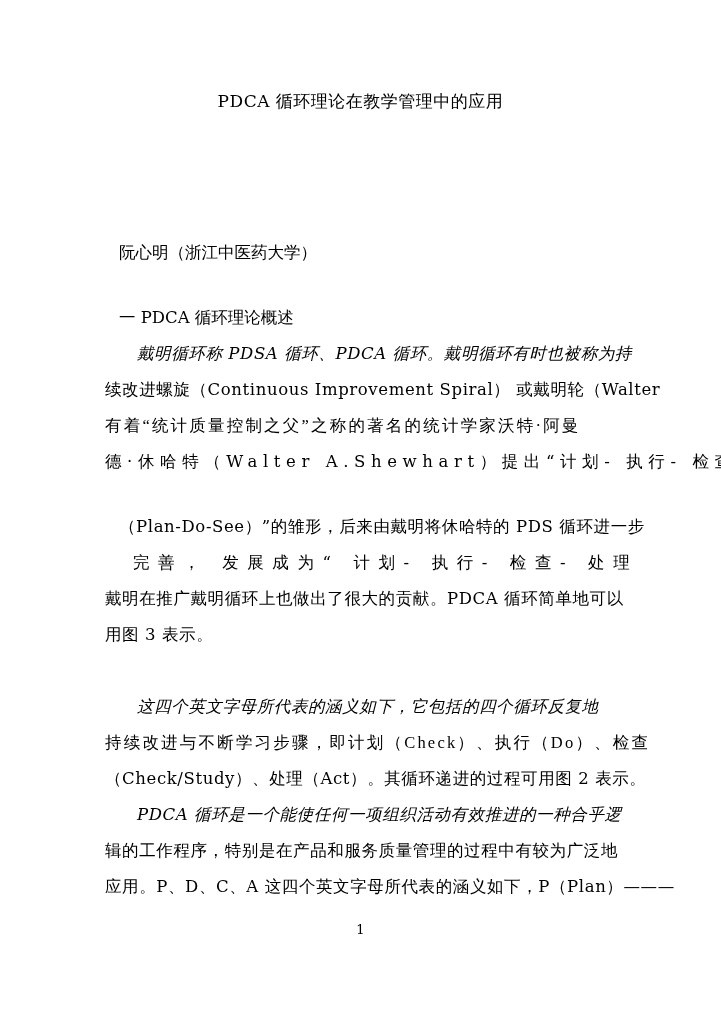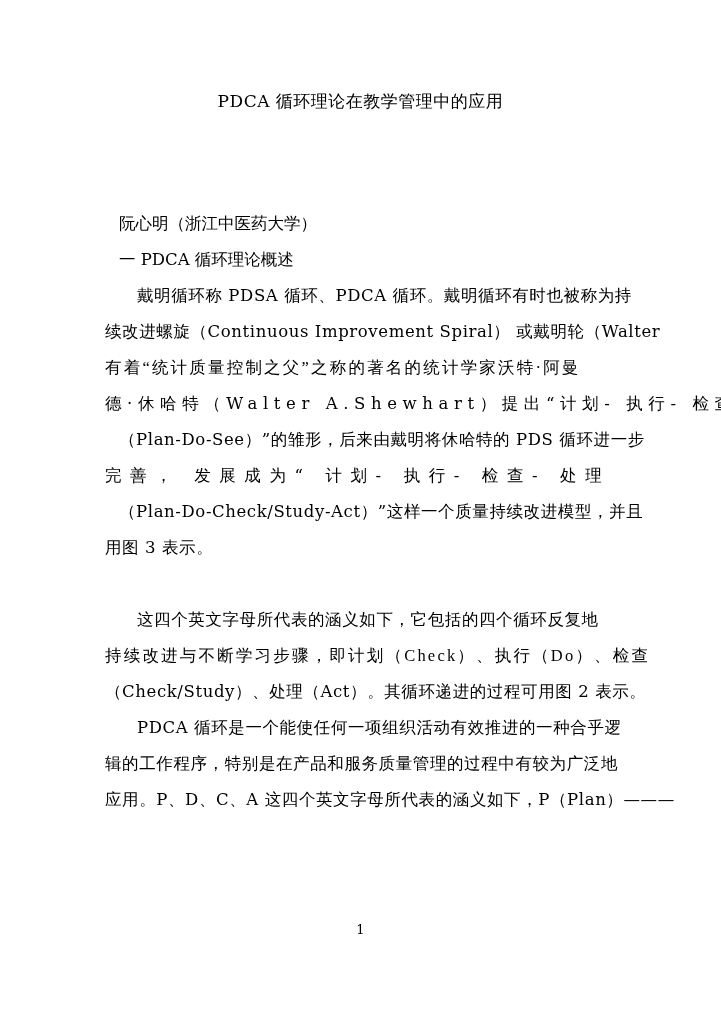--- a/index.html
+++ b/index.html
@@ -41,29 +41,31 @@
     line-height: 36px;
     font-size: 16.5px;
     white-space: nowrap;
     font-family: "DejaVu Serif", "Liberation Serif", serif;
   }
   .line.blank {
     height: 36px;
   }
   .indent1 {
     padding-left: 32px;
+    font-style: italic;
   }
   .indent-half {
     padding-left: 14px;
+    margin-top: 29px;
   }
   
   .track-s  { letter-spacing: 0.6px; }
   .track-m  { letter-spacing: 2.2px; font-family: Liberation Serif, serif; }
   .track-l  { letter-spacing: 5.6px; }
-  .track-xl { letter-spacing: 8.6px; }
+  .track-xl { letter-spacing: 8.6px; margin-left: 28px; }
   .page-number {
     position: absolute;
     left: 0;
     top: 921px;
     width: 721px;
     text-align: center;
     font-size: 13px;
     line-height: 18px;
     font-family: "DejaVu Serif", "Liberation Serif", serif;
   }
@@ -80,21 +82,21 @@
     <div class="line indent-half">阮心明（浙江中医药大学）</div>
 
     <div class="line indent-half">一 PDCA 循环理论概述</div>
 
     <div class="line indent1 track-s">戴明循环称 PDSA 循环、PDCA 循环。戴明循环有时也被称为持</div>
     <div class="line track-s">续改进螺旋（Continuous Improvement Spiral） 或戴明轮（Walter</div>
     <div class="line track-m">有着“统计质量控制之父”之称的著名的统计学家沃特·阿曼</div>
     <div class="line track-l">德·休哈特（Walter A.Shewhart）提出“计划- 执行- 检查</div>
     <div class="line indent-half track-s">（Plan-Do-See）”的雏形，后来由戴明将休哈特的 PDS 循环进一步</div>
     <div class="line track-xl">完善， 发展成为“ 计划- 执行- 检查- 处理</div>
-    <div class="line indent-half track-s">（Plan-Do-Check/Study-Act）”这样一个质量持续改进模型，并且</div>
+    <div class="line track-s">戴明在推广戴明循环上也做出了很大的贡献。PDCA 循环简单地可以</div>
     <div class="line track-s">用图 3 表示。</div>
 
     <div class="line blank"></div>
 
     <div class="line indent1 track-s">这四个英文字母所代表的涵义如下，它包括的四个循环反复地</div>
     <div class="line track-m">持续改进与不断学习步骤，即计划（Check）、执行（Do）、检查</div>
     <div class="line track-s">（Check/Study）、处理（Act）。其循环递进的过程可用图 2 表示。</div>
 
     <div class="line indent1 track-s">PDCA 循环是一个能使任何一项组织活动有效推进的一种合乎逻</div>
     <div class="line track-s">辑的工作程序，特别是在产品和服务质量管理的过程中有较为广泛地</div>

